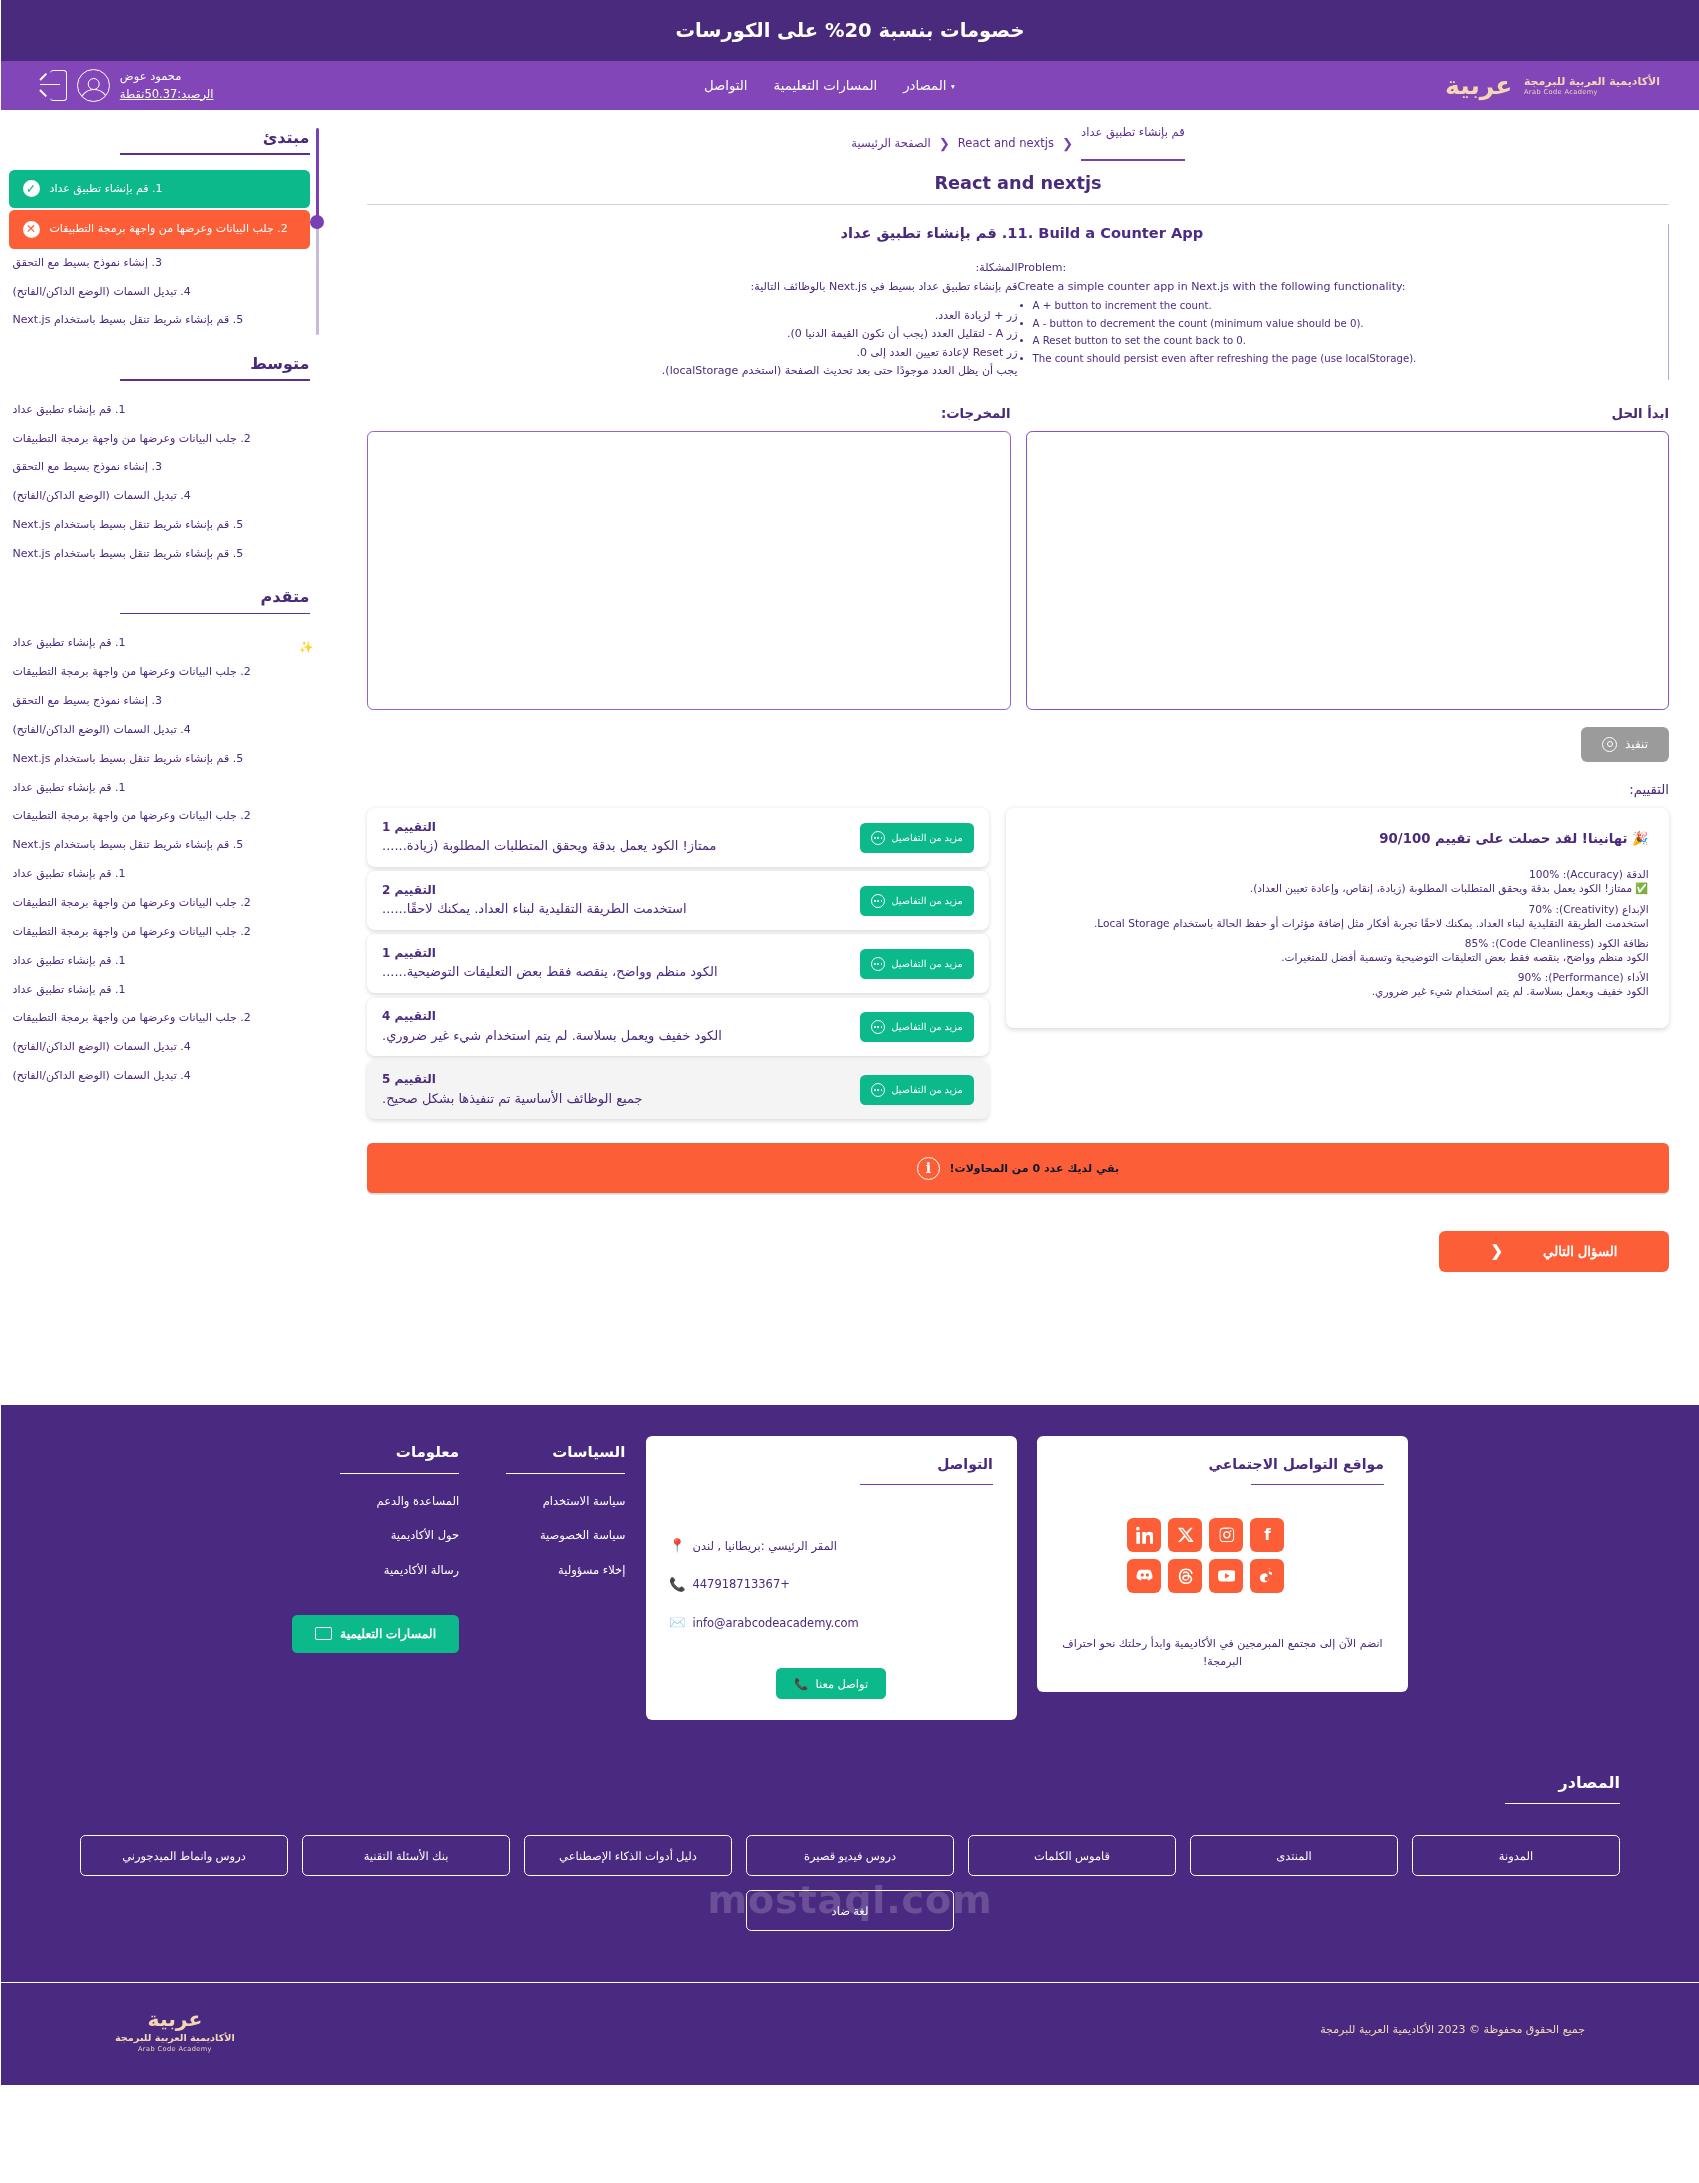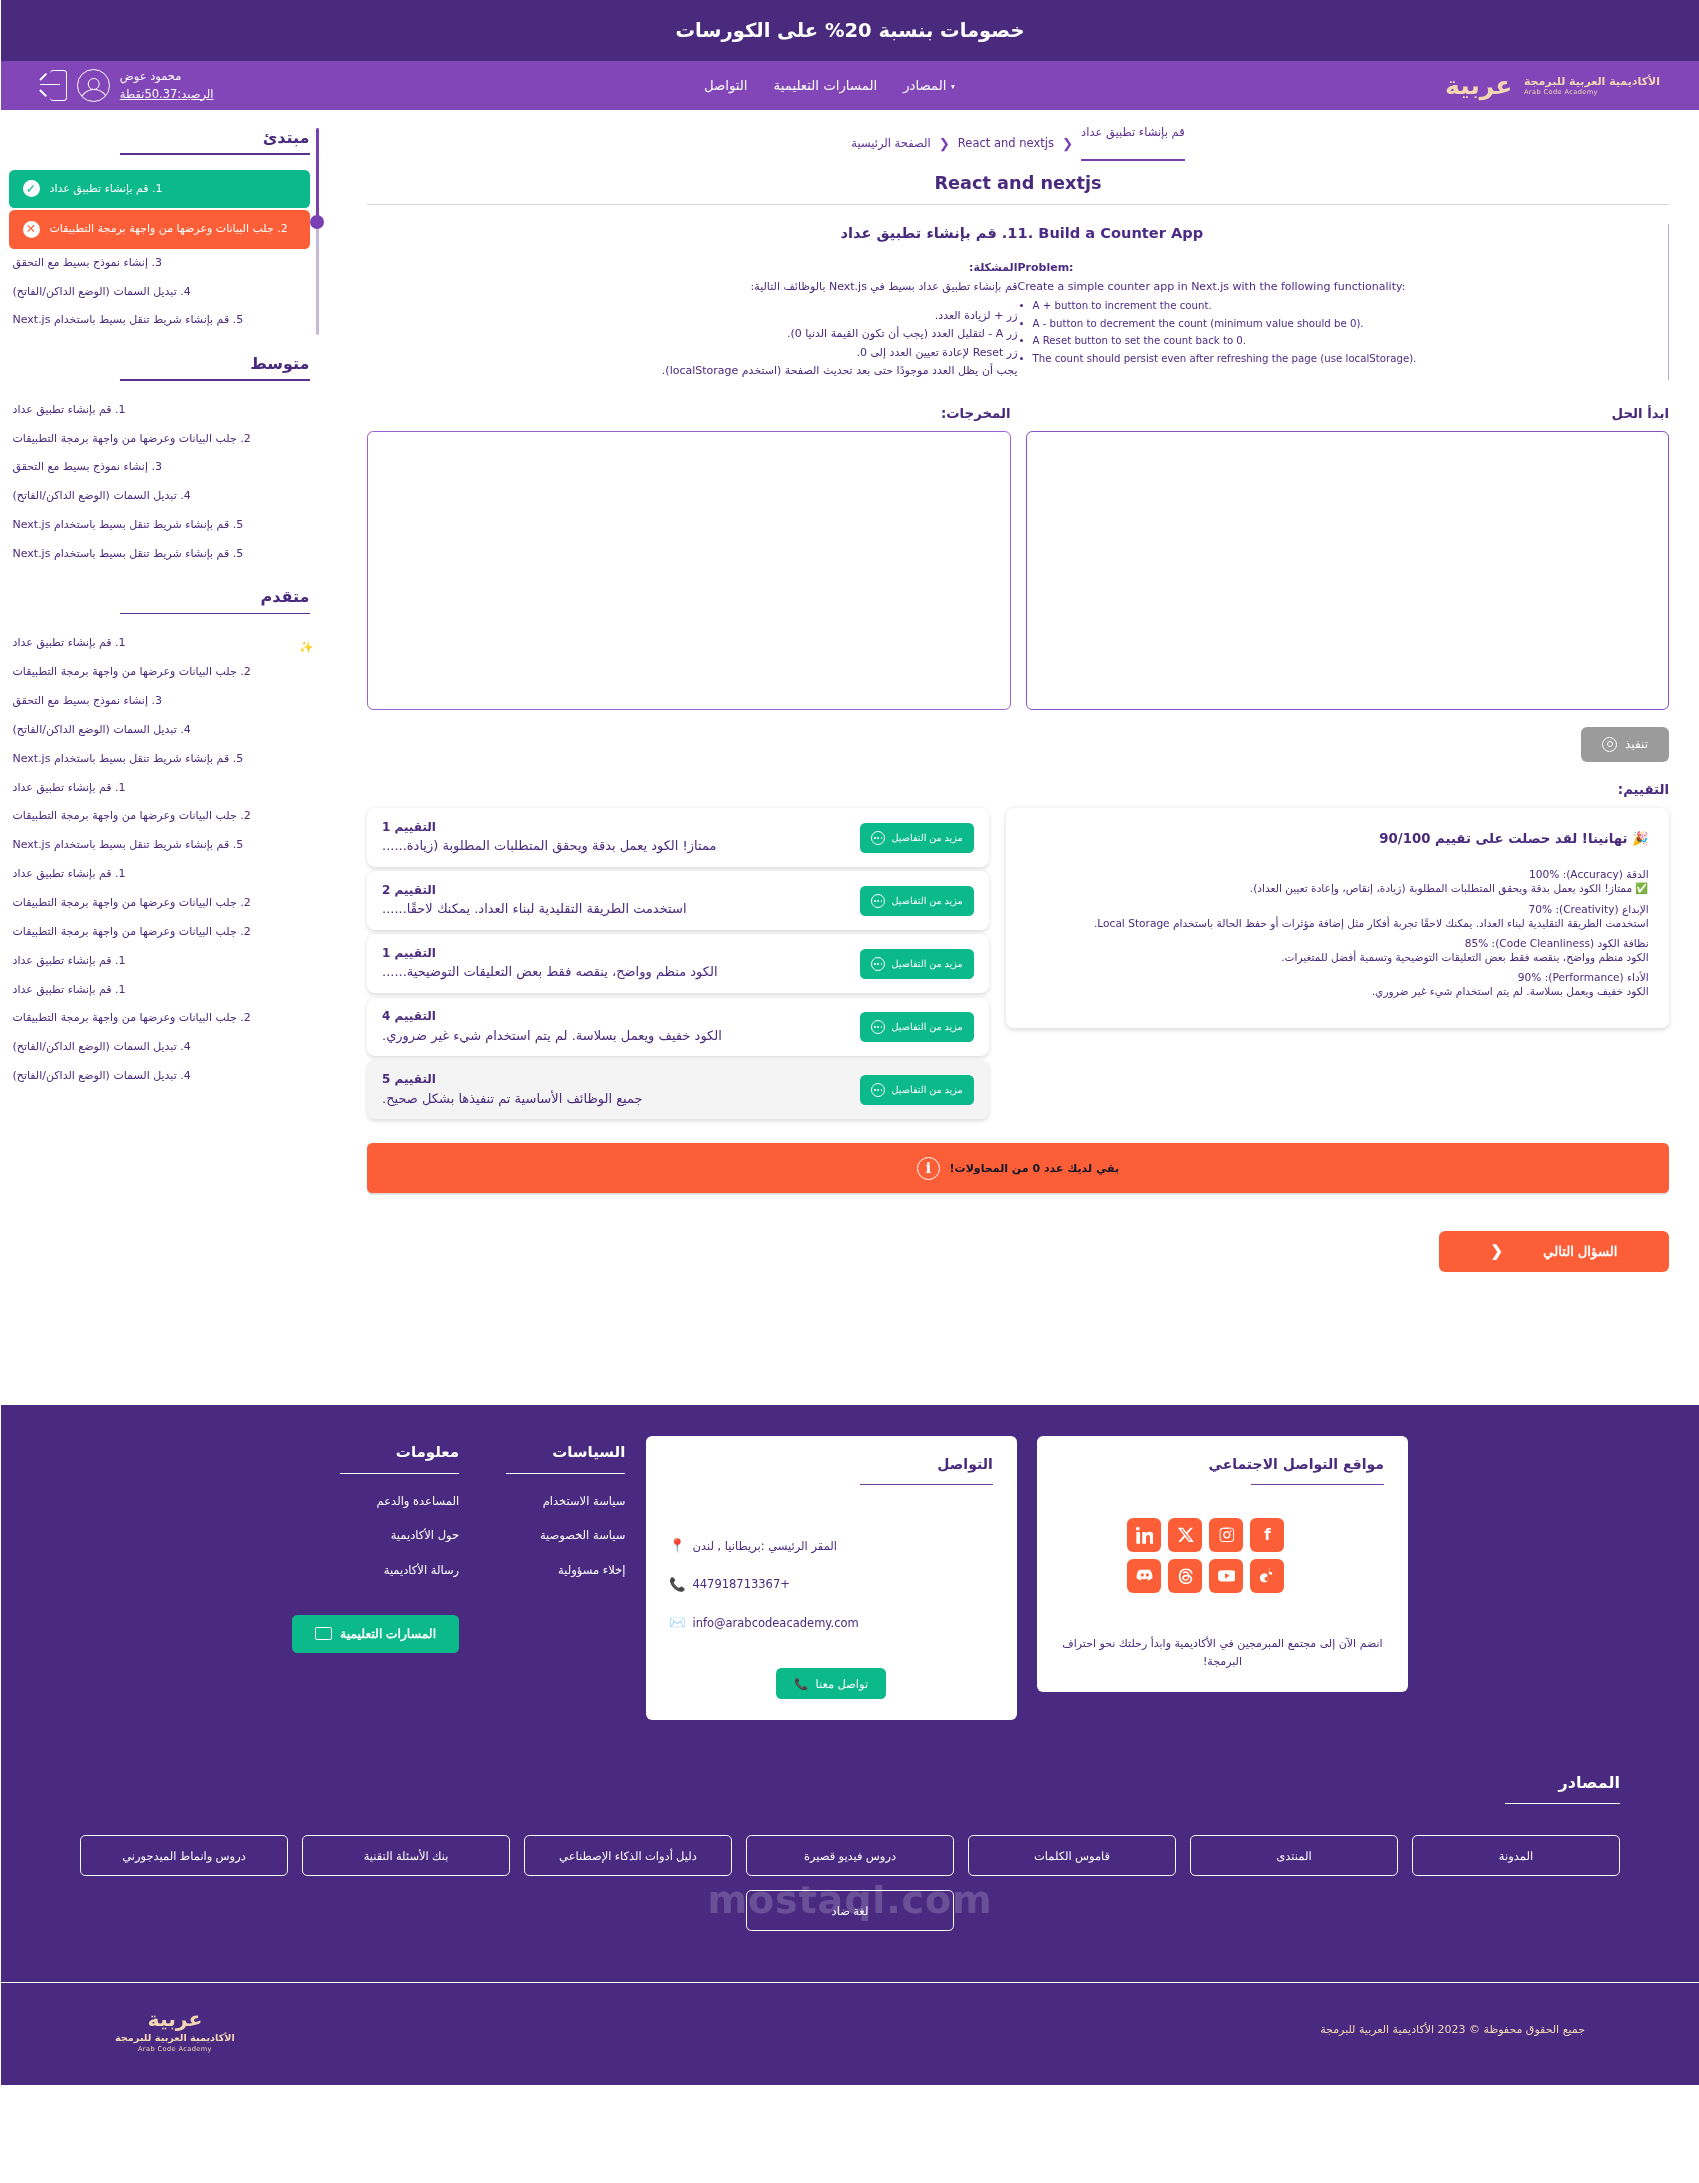--- a/index.html
+++ b/index.html
@@ -44,38 +44,38 @@
   .crumb.active{border-bottom:2.2px solid #7b3fb5;padding-bottom:20px}
   .chev{color:#7b3fb5;font-size:13.3px;font-weight:700}
   .page-title{text-align:center;color:#492a7c;font-size:17.7px;font-weight:700;margin-top:12.4px}
   .title-rule{height:1.3px;background:#d9d2e6;margin:10.6px 0 0 0}
 
   
   .prob{display:flex;padding:18.6px 0 13.3px}
   .prob-ar{flex:1;text-align:right;padding:0 0 0 23px;color:#492a7c}
   .prob-en{flex:1;text-align:left;direction:ltr;padding:0 23px 0 0;border-right:1.3px solid #b9a8d4;color:#4b2b86}
   .prob-h{font-size:14.6px;font-weight:700;margin-bottom:20.3px}
-  .prob-sub{font-size:11px;font-weight:700;margin-bottom:3.5px}
+  .prob-sub{font-size:11px;font-weight:400;margin-bottom:3.5px}
   .prob-p{font-size:11px;line-height:1.65}
   .prob-list{list-style:disc;margin:0.9px 15px 0;font-size:10.2px;line-height:1.75}
   .prob-ar .blank{height:11.5px}
 
   
   .edit-row{display:flex;gap:15px;margin-top:13.3px}
   .edit-col{flex:1}
   .edit-lab{text-align:right;color:#492a7c;font-size:13.3px;font-weight:700;margin-bottom:9.7px}
   .edit-box{height:279px;border:1.3px solid #8a4fc4;border-radius:6.2px;background:#fff}
   .edit-box.out{border-color:#9a5fd0}
 
   .run-wrap{display:flex;justify-content:flex-start;margin-top:17px}
   .run-btn{background:#9b9b9b;color:#fff;border:none;border-radius:6.2px;padding:9.7px 21px;font-size:12px;display:flex;align-items:center;gap:8px;cursor:pointer}
   .gear{width:15px;height:15px;border:1.8px solid #fff;border-radius:50%;position:relative;flex:none}
   .gear::after{content:"";position:absolute;inset:3.5px;border:1.3px solid #fff;border-radius:50%}
 
-  .eval-lab{text-align:right;color:#492a7c;font-size:13.3px;font-weight:700;margin:20.3px 0 11.5px}
+  .eval-lab{text-align:right;color:#492a7c;font-size:13.3px;font-weight:400;margin:20.3px 0 11.5px}
 
   
   .eval-row{display:flex;gap:17px;align-items:flex-start}
   .eval-list{flex:1;display:flex;flex-direction:column;gap:4.4px}
   .eval-card{background:#fff;border-radius:8px;box-shadow:0 1.3px 4.4px rgba(0,0,0,.14);padding:11.5px 15px;display:flex;align-items:center;justify-content:space-between;gap:10.6px}
   .eval-card.last{background:#f4f4f4}
   .eval-txt{text-align:left;color:#492a7c}
   .eval-t{font-size:12px;font-weight:700;margin-bottom:3.5px}
   .eval-d{font-size:13px;line-height:1.4}
   .more-btn{background:#0cb98a;color:#fff;border:none;border-radius:5.3px;padding:8px 11.5px;font-size:9.7px;display:flex;align-items:center;gap:6.2px;white-space:nowrap;cursor:pointer;flex:none}

